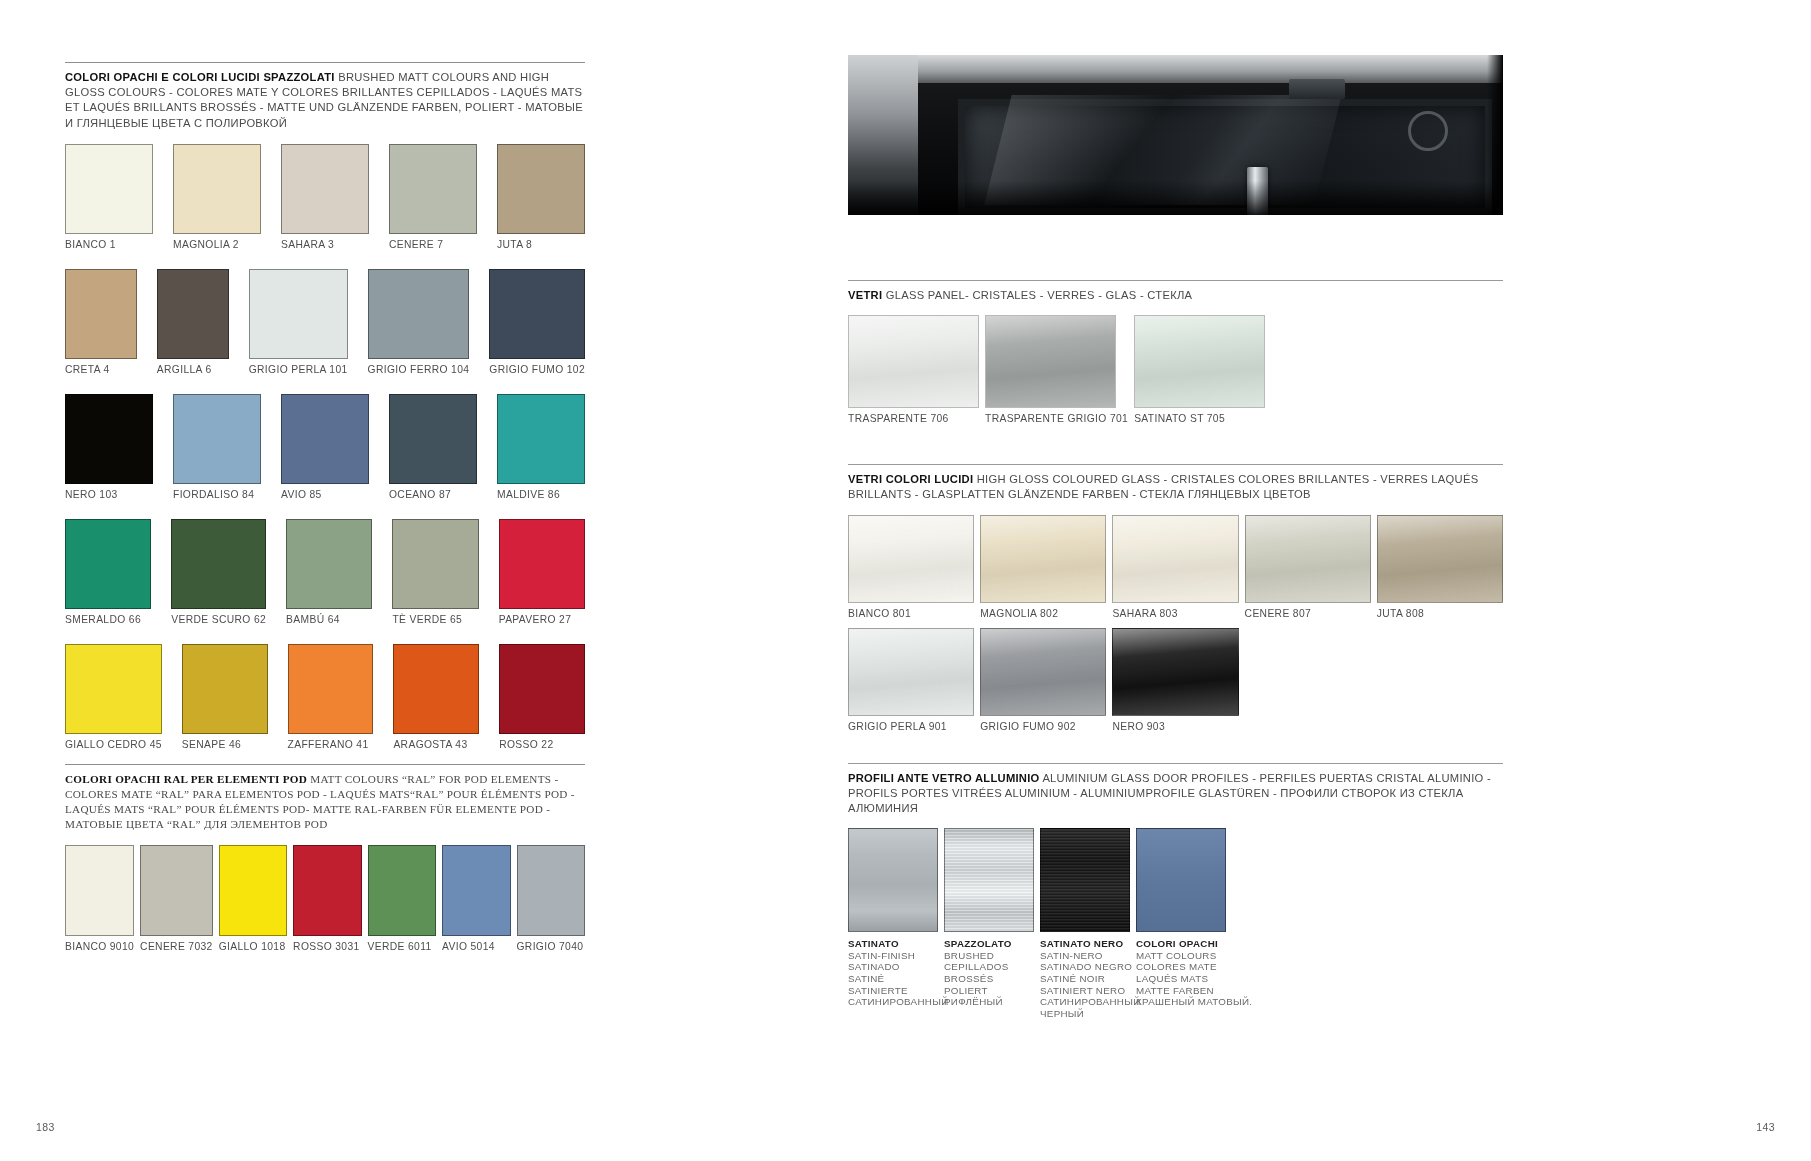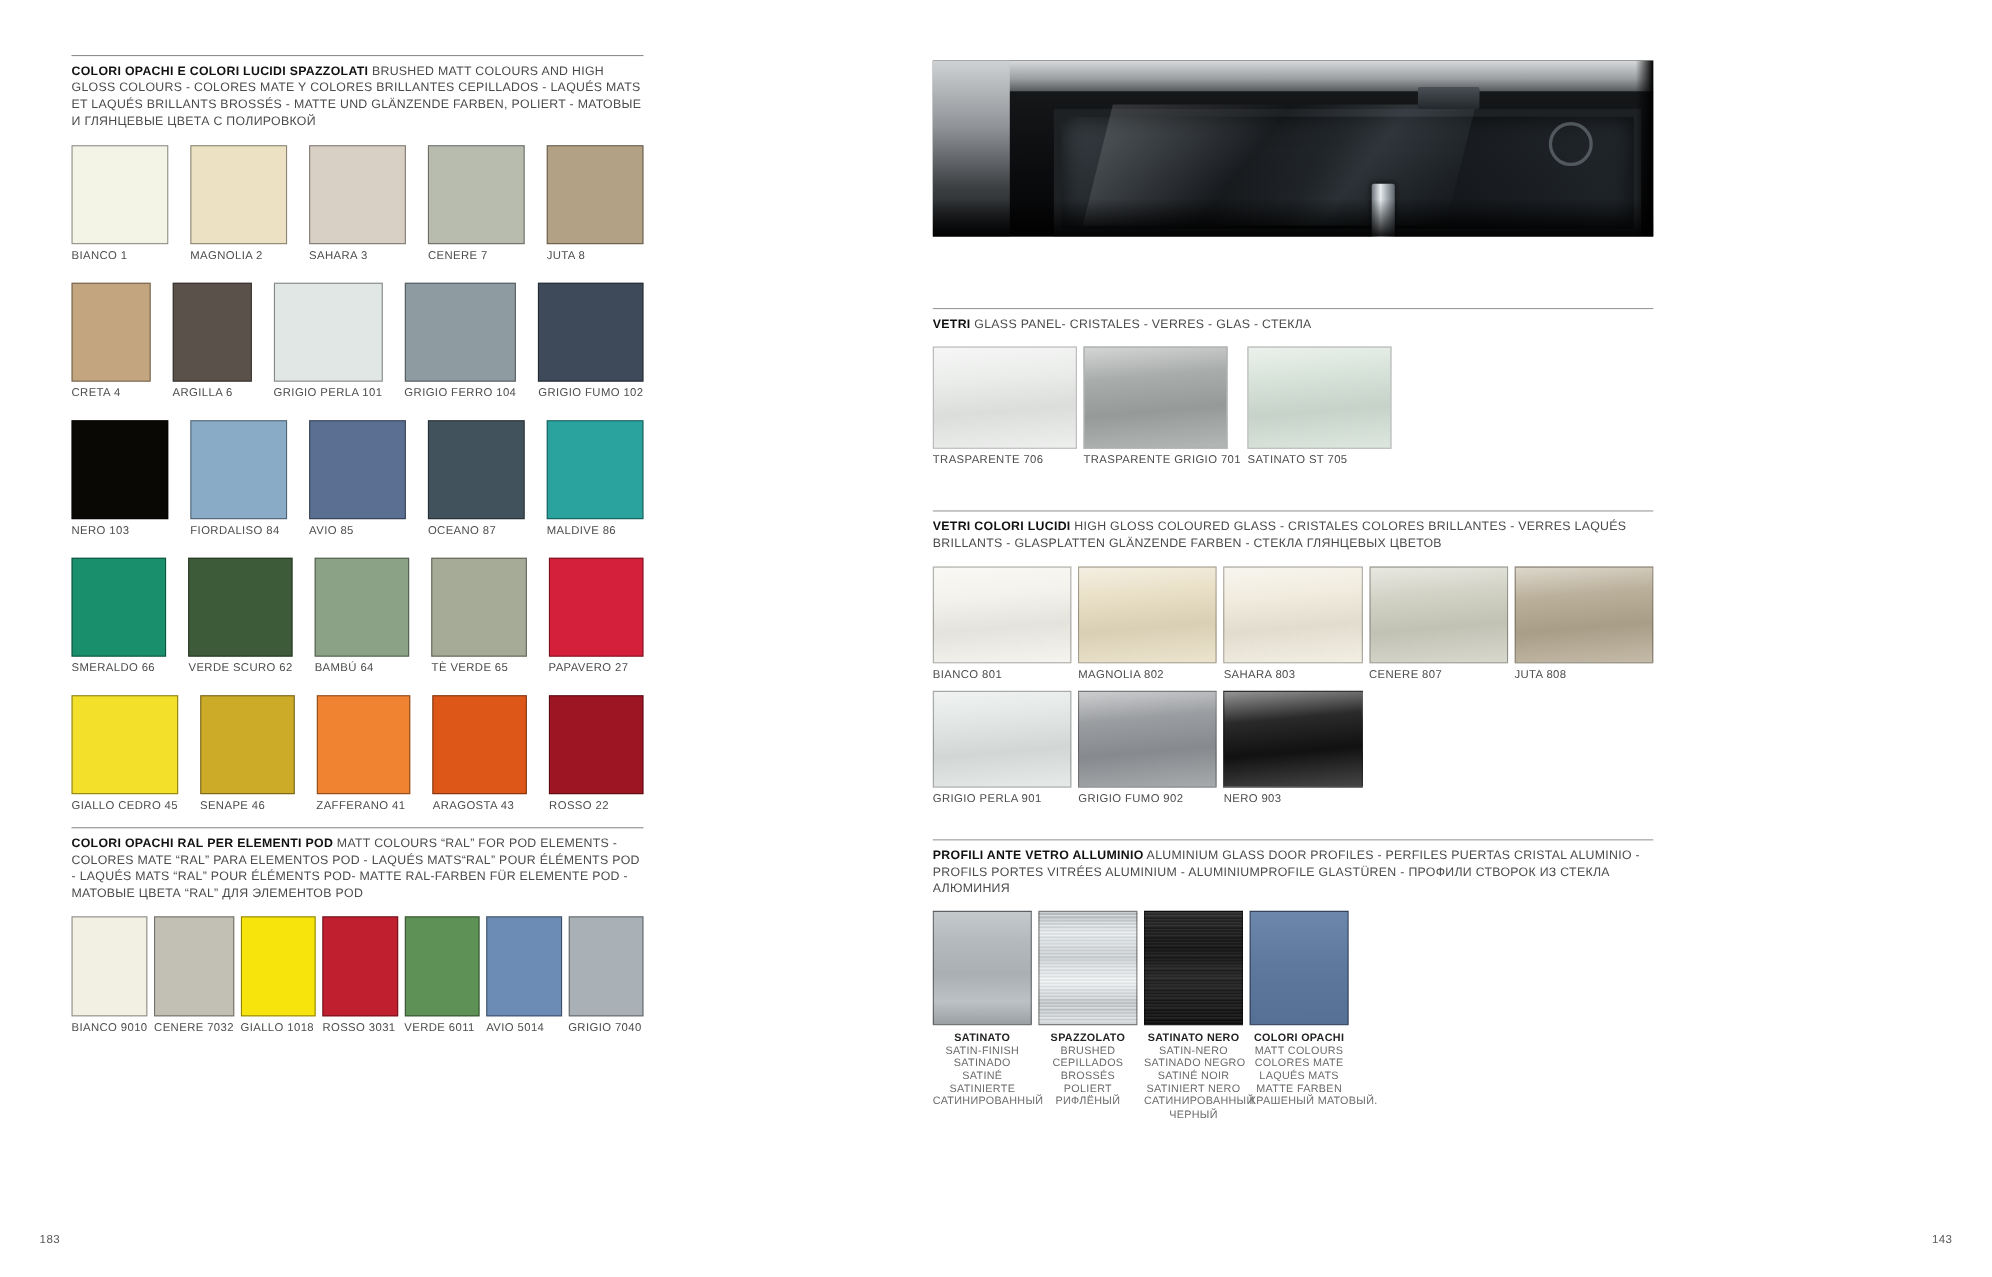--- a/index.html
+++ b/index.html
@@ -22,21 +22,21 @@
   .rule{height:1px;background:#8e8e8e;width:100%;}
   .rule-thin{height:1px;background:#9a9a9a;width:100%;}
 
   .swatch-label{
     font-size:10.3px;letter-spacing:.35px;color:#4d4d4d;
     text-transform:uppercase;white-space:nowrap;
     padding-top:5px;
   }
 
   
-  #left-col{position:absolute;left:65px;top:50px;width:520px;}
+  #left-col{position:absolute;left:65px;top:62px;width:520px;}
 
   .grid5{display:grid;grid-template-columns:repeat(5,1fr);column-gap:6px;gap:20px;}
   .grid7{display:grid;grid-template-columns:repeat(7,1fr);column-gap:6px;}
 
   .sw{ }
   .sw .chip{
     height:90px;width:100%;
     border:1px solid rgba(0,0,0,.42);
     box-sizing:border-box;
   }
@@ -104,21 +104,21 @@
   .glass-row{display:flex;column-gap:6px;}
   .glass-sw .chip{
     width:131px;height:93px;border:1px solid #b9b9b9;box-sizing:border-box;
   }
 
   .gloss-grid{display:grid;grid-template-columns:repeat(5,1fr);column-gap:6px;}
   .gloss-sw .chip{
     height:88px;width:100%;border:1px solid rgba(0,0,0,.30);box-sizing:border-box;
   }
 
-  .prof-row{display:flex;column-gap:6px;text-align:center;}
+  .prof-row{display:flex;column-gap:6px;}
   .prof-sw{width:90px;}
   .prof-sw .chip{
     width:90px;height:104px;border:1px solid rgba(0,0,0,.45);box-sizing:border-box;
   }
   .prof-lines{padding-top:6px;}
   .prof-lines .l{
     font-size:9.8px;letter-spacing:.3px;line-height:11.6px;
     color:#6a6a6a;text-transform:uppercase;white-space:nowrap;
   }
   .prof-lines .l.first{color:#232323;font-weight:bold;}
@@ -253,21 +253,21 @@
         <div class="swatch-label">ARAGOSTA 43</div>
       </div>
       <div class="sw">
         <div class="chip" style="background: rgb(157, 20, 35);"></div>
         <div class="swatch-label">ROSSO 22</div>
       </div>
     </div>
 
     <div class="rule" style="margin-top:14px;"></div>
 
-    <div class="sec-head" style="margin-top:7px;">
+    <div class="sec-head" style="margin-top:7px;font-family:Liberation Serif, serif;">
       <b>COLORI OPACHI RAL PER ELEMENTI POD</b><span>  MATT COLOURS “RAL” FOR POD ELEMENTS - COLORES MATE “RAL” PARA ELEMENTOS POD - LAQUÉS MATS“RAL” POUR ÉLÉMENTS POD - LAQUÉS MATS “RAL” POUR ÉLÉMENTS POD- MATTE RAL-FARBEN FÜR ELEMENTE POD - МАТОВЫЕ ЦВЕТА “RAL” ДЛЯ ЭЛЕМЕНТОВ POD</span>
     </div>
 
     <div class="grid7 ral" style="margin-top:12px;">
       <div class="sw">
         <div class="chip" style="background: rgb(242, 239, 227);"></div>
         <div class="swatch-label">BIANCO  9010</div>
       </div>
       <div class="sw">
         <div class="chip" style="background: rgb(194, 192, 180);"></div>

